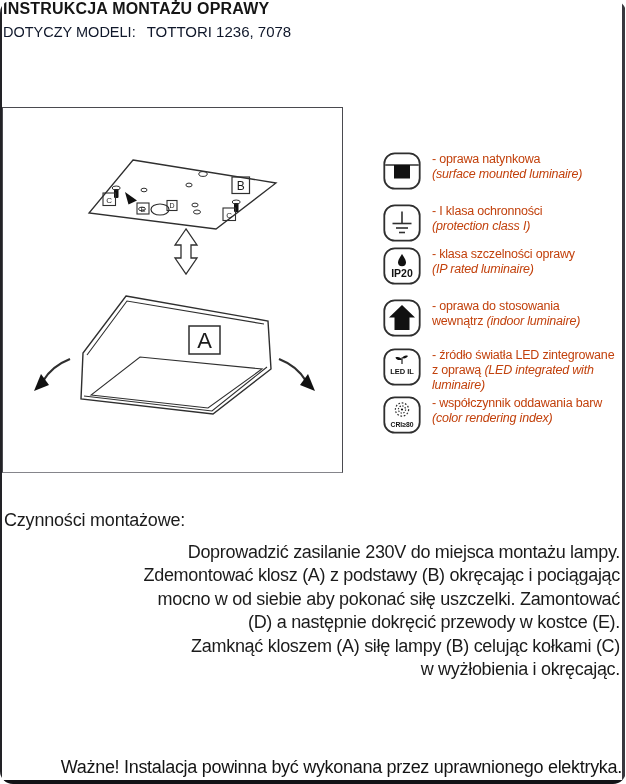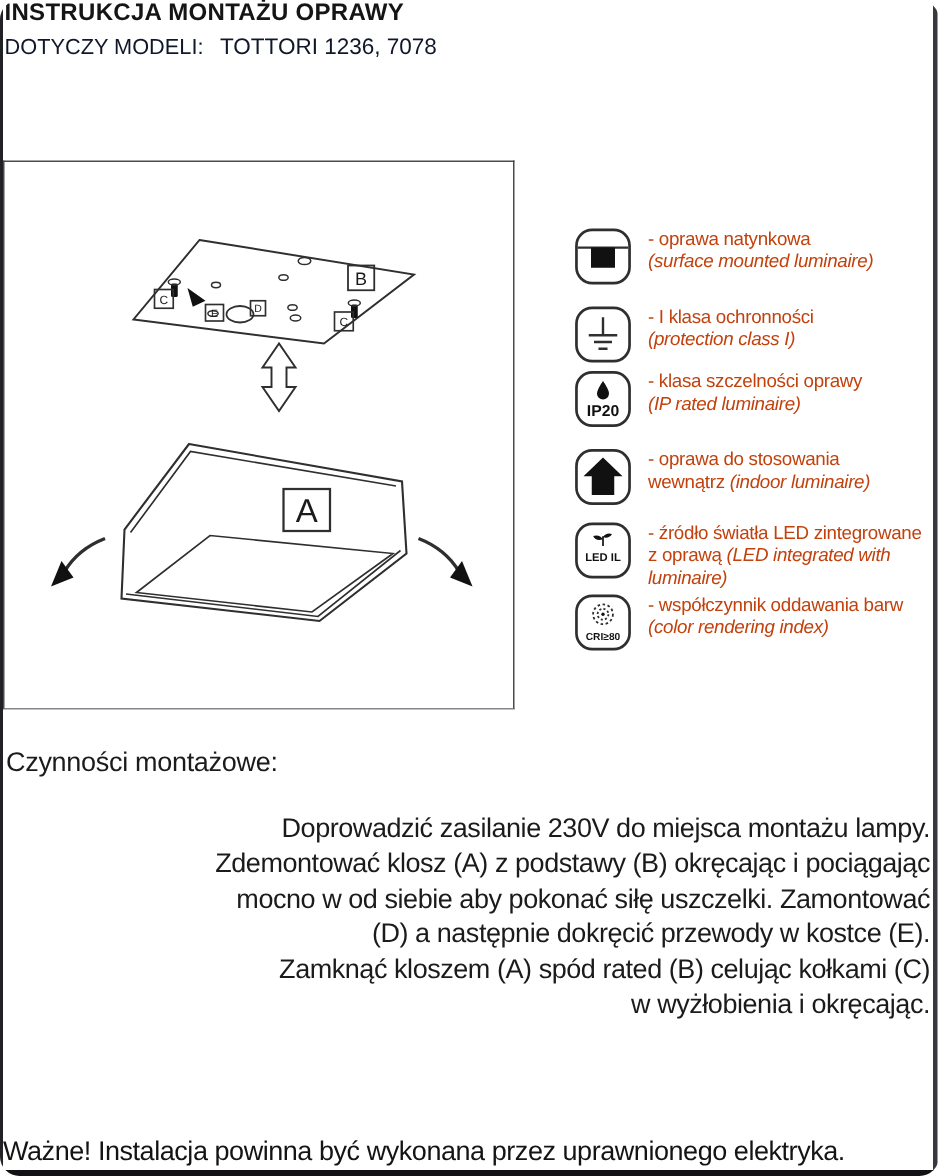--- a/index.html
+++ b/index.html
@@ -35,27 +35,27 @@
     position:absolute;left:49px;top:0;width:192px;
     font-size:12.5px;line-height:15px;letter-spacing:-.2px;color:#c2410c;
     white-space:nowrap;
   }
   .it{font-style:italic;}
   .r1{top:152px;} .r2{top:204px;} .r3{top:247px;}
   .r4{top:299px;} .r5{top:348px;} .r6{top:396px;}
   .icon-badge{font-weight:bold;fill:#111;font-family:"Liberation Sans","DejaVu Sans",sans-serif;}
 
   .instructions{position:absolute;left:4px;top:498px;width:616px;}
-  .inst-heading{font-size:18px;letter-spacing:-.2px;}
+  .inst-heading{font-size:18px;letter-spacing:-.2px;margin-top:12px;}
   .inst-para{position:absolute;left:0;top:43px;width:616px;text-align:right;}
   .inst-line{font-size:18px;line-height:23.4px;letter-spacing:-.3px;white-space:pre;}
 
   .warning{
     position:absolute;left:2px;top:757px;width:620px;
-    font-size:18px;letter-spacing:-.3px;white-space:nowrap;color:#141414;
+    font-size:18px;letter-spacing:-.3px;white-space:nowrap;color:#141414;text-align:right;
   }
 
   .dline{stroke:#2f2f2f;fill:none;}
   .dfill{fill:#111;stroke:none;}
   .dlabel{fill:#1b1b1b;font-family:"Liberation Sans","DejaVu Sans",sans-serif;}
 </style>
 </head>
 <body>
 
 <div class="page">
@@ -215,19 +215,19 @@
     </div>
   </div>
 
   <div class="instructions">
     <div class="inst-heading">Czynności montażowe:</div>
     <div class="inst-para">
       <div class="inst-line">Doprowadzić zasilanie 230V do miejsca montażu lampy.</div>
       <div class="inst-line">Zdemontować klosz (A) z podstawy (B) okręcając i pociągając</div>
       <div class="inst-line">mocno w od siebie aby pokonać siłę uszczelki. Zamontować</div>
       <div class="inst-line">(D) a następnie dokręcić przewody w kostce (E).</div>
-      <div class="inst-line">Zamknąć kloszem (A) spód rated (B) celując kołkami (C)</div>
+      <div class="inst-line">Zamknąć kloszem (A) siłę lampy (B) celując kołkami (C)</div>
       <div class="inst-line"> w wyżłobienia i okręcając.</div>
     </div>
   </div>
 
   <div class="warning">Ważne! Instalacja powinna być wykonana przez uprawnionego elektryka.</div>
 </div>
 
 </body></html>

